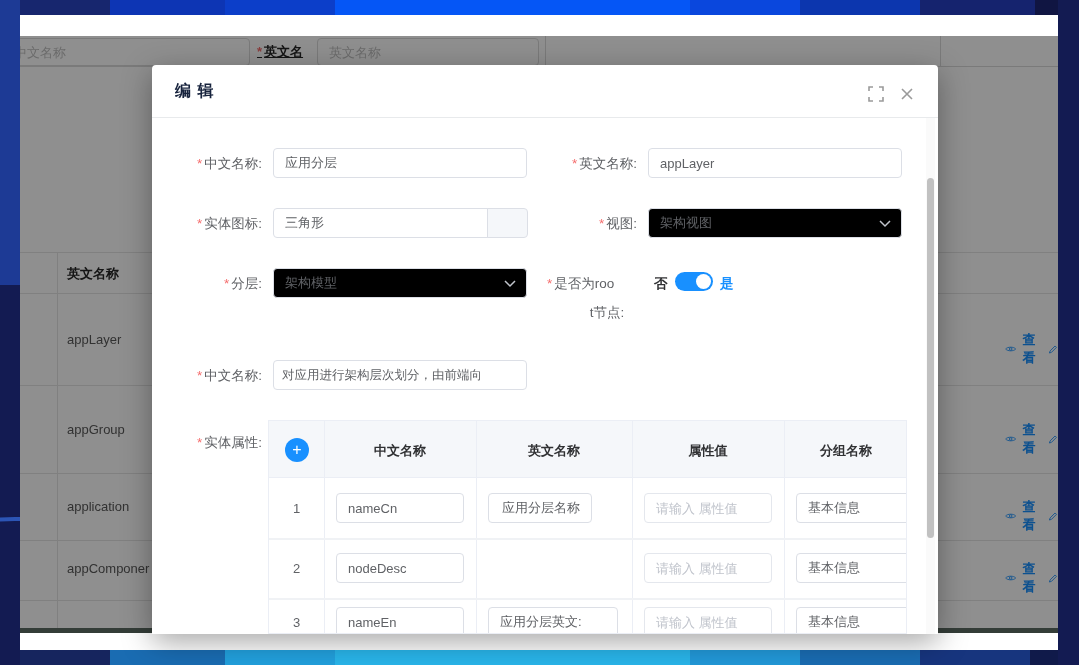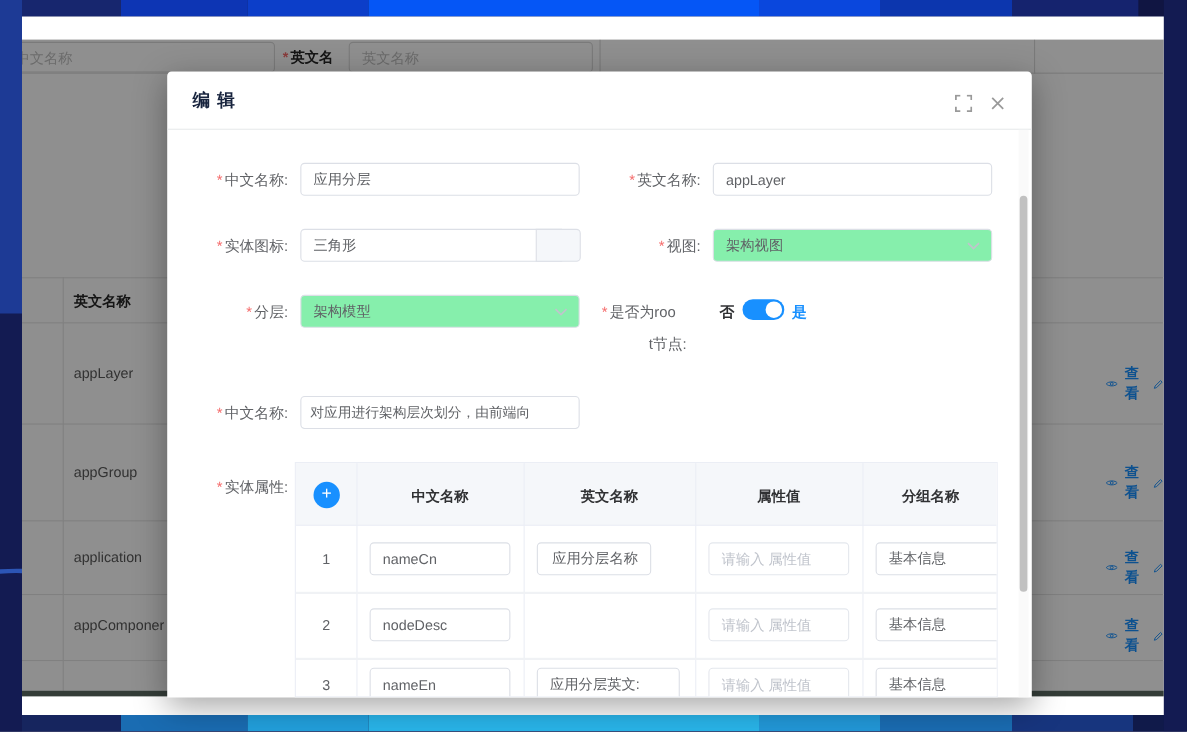--- a/index.html
+++ b/index.html
@@ -18,41 +18,41 @@
   .rightband{position:absolute;left:1058px;top:0;width:21px;height:665px;background:#131b52;}
 
   
   .page{position:absolute;left:20px;top:15px;width:1038px;height:635px;background:#fff;overflow:hidden;}
   .dim{position:absolute;left:0;top:21px;width:1038px;height:597px;background:rgba(0,0,0,0.44);z-index:5;}
   .bg-line{position:absolute;left:0;top:613px;width:1038px;height:5px;background:#5d6e64;}
 
   .bg-inp{position:absolute;height:28px;border:1px solid #d9d9d9;border-radius:4px;background:#fff;
           font-size:13px;color:#595959;padding:0 11px;outline:none;}
   .bg-inp::placeholder{color:#bfbfbf;}
-  .bg-label{position:absolute;font-size:13px;font-weight:bold;color:#262626;}
+  .bg-label{position:absolute;font-size:13px;font-weight:bold;color:#262626;text-decoration:underline;}
   .vline{position:absolute;width:1px;background:#d9d9d9;}
   .hline{position:absolute;height:1px;background:#e4e4e4;left:0;width:1038px;}
   .bg-colline{position:absolute;width:1px;background:#e4e4e4;left:37px;top:237px;height:376px;}
   .bg-th{position:absolute;font-size:13px;font-weight:bold;color:#262626;}
   .bg-cell{position:absolute;font-size:13px;color:#595959;}
   .bg-actions{position:absolute;display:flex;align-items:center;gap:6px;color:#1890ff;}
   .bg-view{font-size:13px;font-weight:bold;color:#1890ff;cursor:pointer;}
 
   
   .modal{position:absolute;left:152px;top:65px;width:786px;height:569px;background:#fff;z-index:10;
          border-radius:4px 4px 0 0;box-shadow:0 8px 30px rgba(0,0,0,0.35);overflow:hidden;}
   .m-title{position:absolute;left:23px;top:16px;font-size:16px;font-weight:bold;color:#17233d;letter-spacing:1px;}
   .m-divider{position:absolute;left:0;top:52px;width:786px;height:1px;background:#e8eaec;}
   .m-icon{position:absolute;top:21px;width:16px;height:16px;cursor:pointer;color:#999;}
   .flabel{position:absolute;font-size:13.5px;color:#606266;text-align:right;}
   .req{color:#f56c6c;margin-right:2px;}
   .inp{position:absolute;height:30px;border:1px solid #dcdfe6;border-radius:4px;background:#fff;
        font-size:13px;color:#606266;padding:0 11px;outline:none;font-family:"Liberation Sans",sans-serif;}
   .inp::placeholder{color:#c0c4cc;}
-  .sel{position:absolute;height:30px;border:1px solid #dcdfe6;border-radius:4px;background:#86efac;
+  .sel{position:absolute;height:30px;border:1px solid #dcdfe6;border-radius:4px;background:#000000;
        font-size:13px;color:#606266;padding:0 11px;line-height:28px;cursor:pointer;}
   .sel svg{position:absolute;right:10px;top:11px;}
   .addon{position:absolute;height:30px;width:41px;background:#f5f7fa;border:1px solid #dcdfe6;
          border-radius:0 4px 4px 0;cursor:pointer;}
   .toggle{position:absolute;width:38px;height:19px;border-radius:10px;background:#1890ff;cursor:pointer;}
   .knob{position:absolute;right:2px;top:2px;width:15px;height:15px;border-radius:50%;background:#fff;}
   .t-off{position:absolute;font-size:13.5px;color:#303133;font-weight:bold;}
   .t-on{position:absolute;font-size:13.5px;color:#1890ff;font-weight:bold;}
 
   

